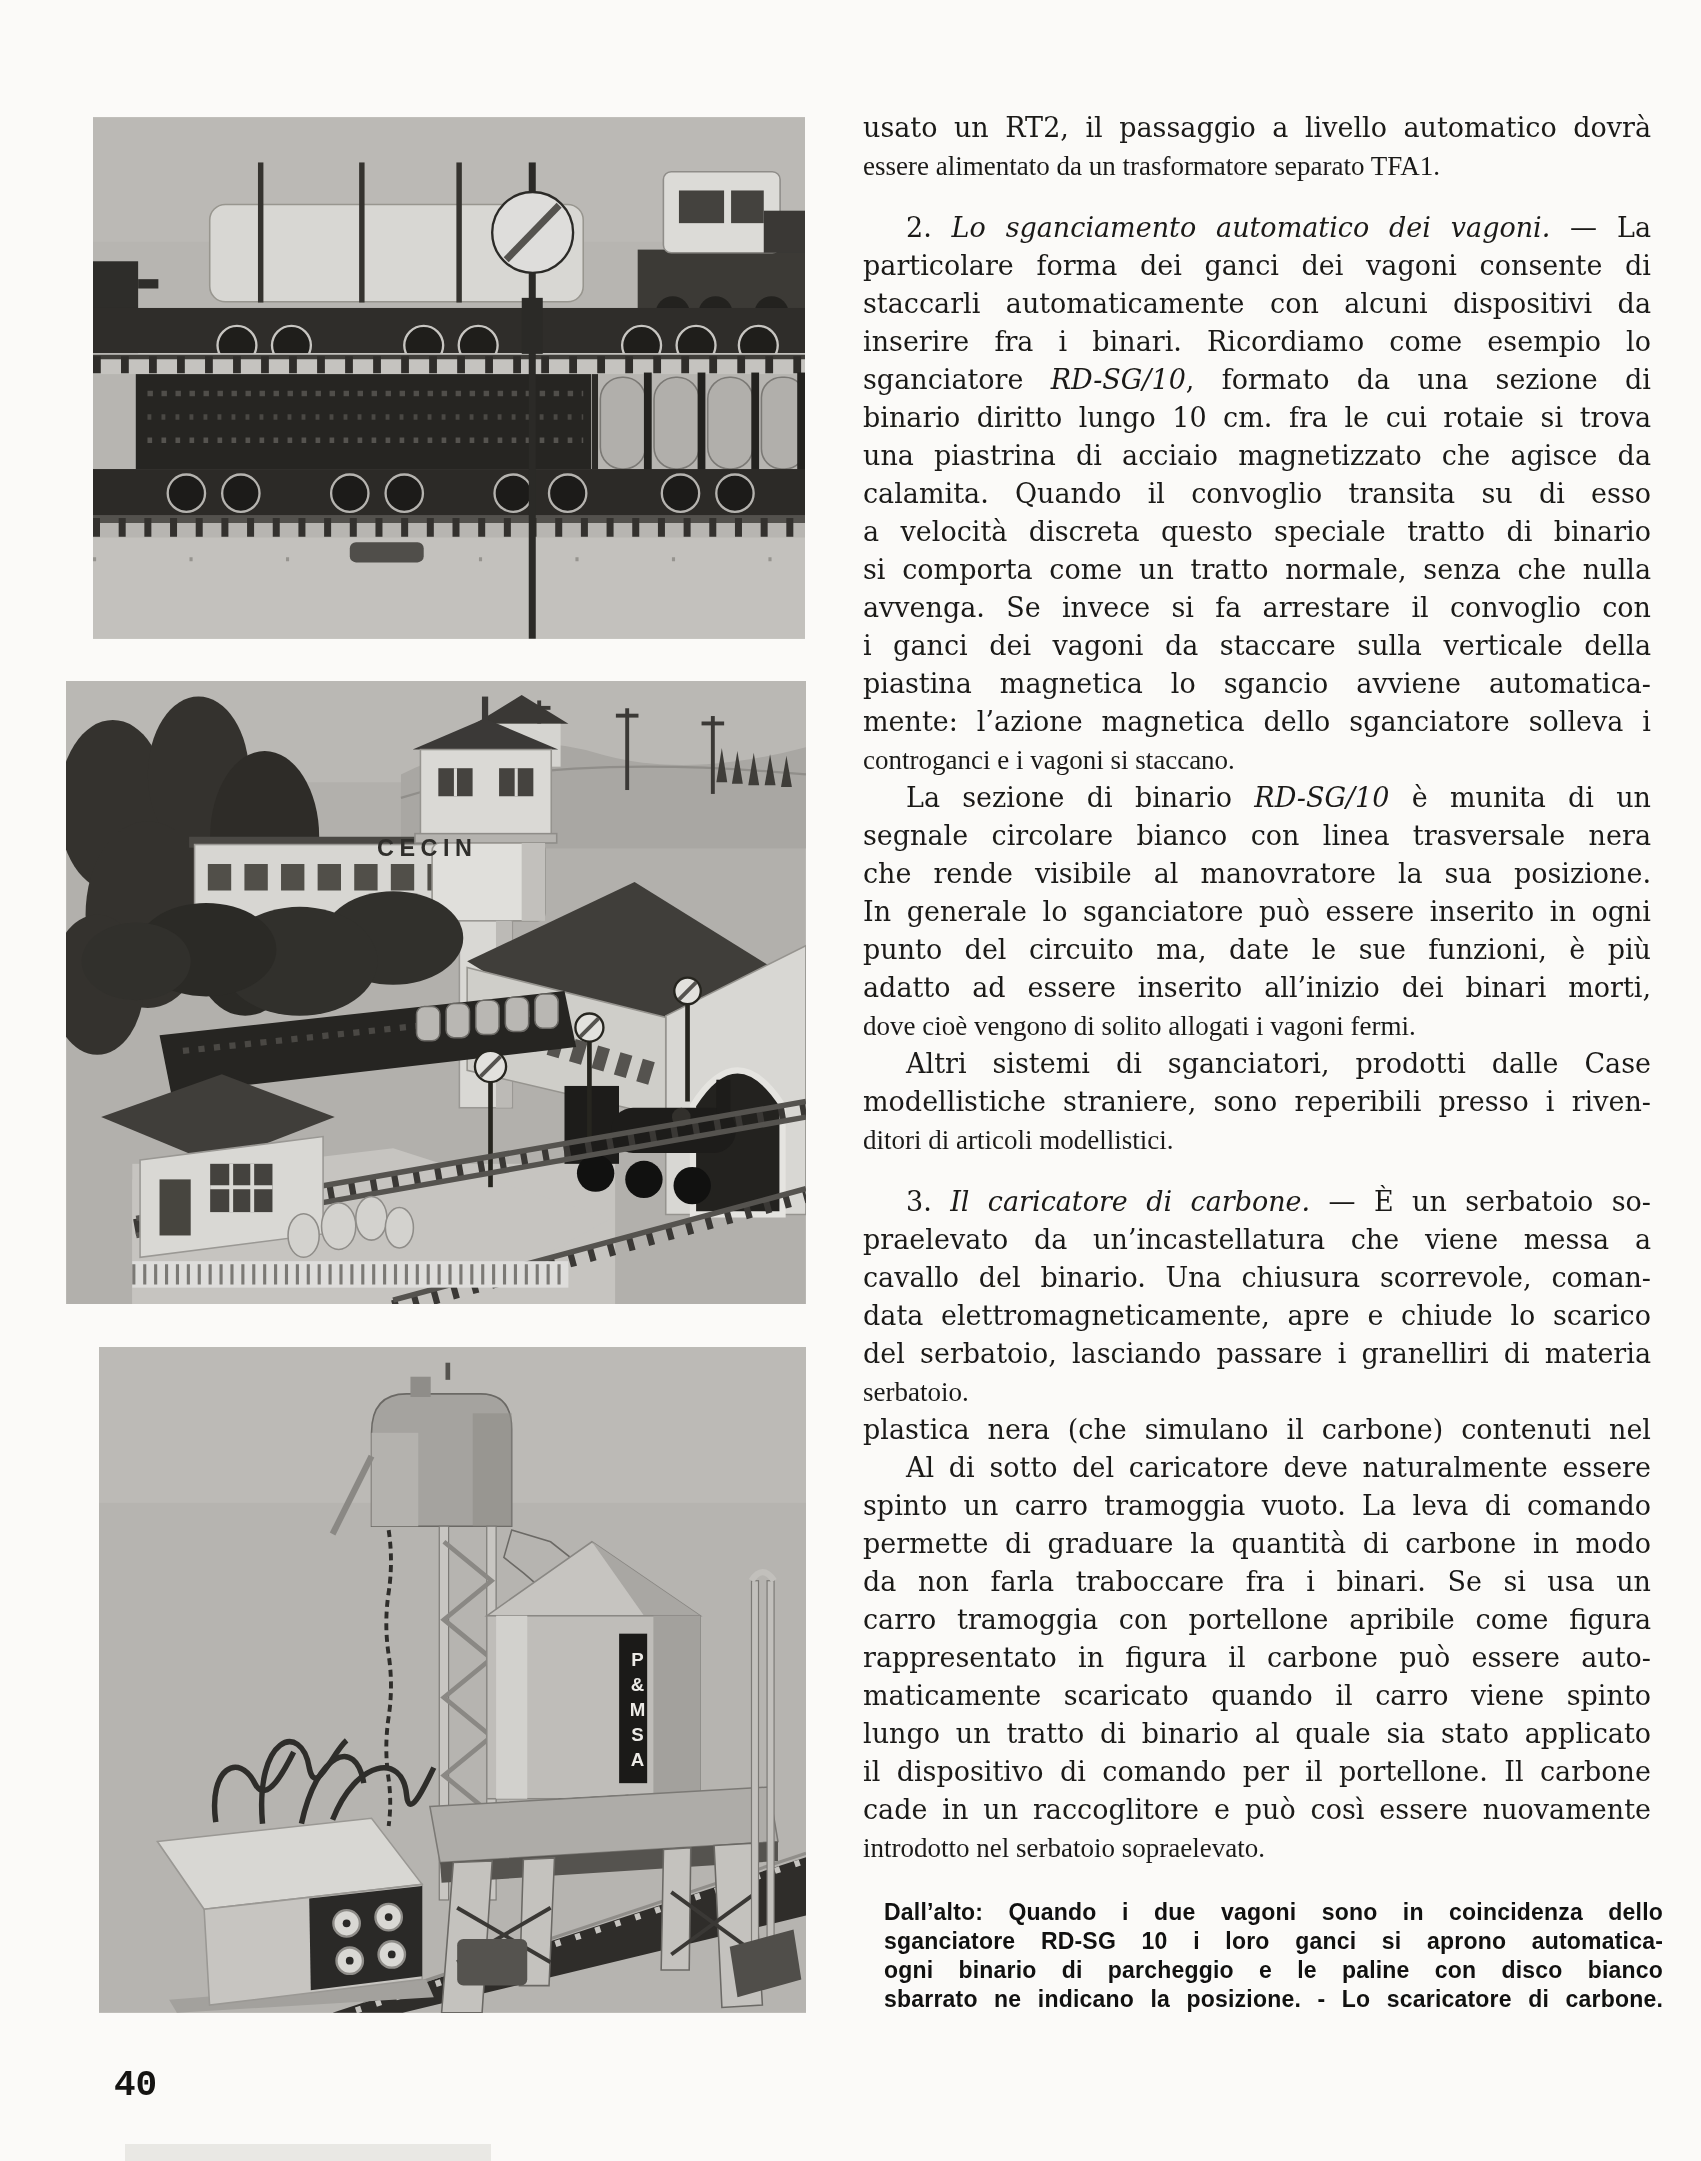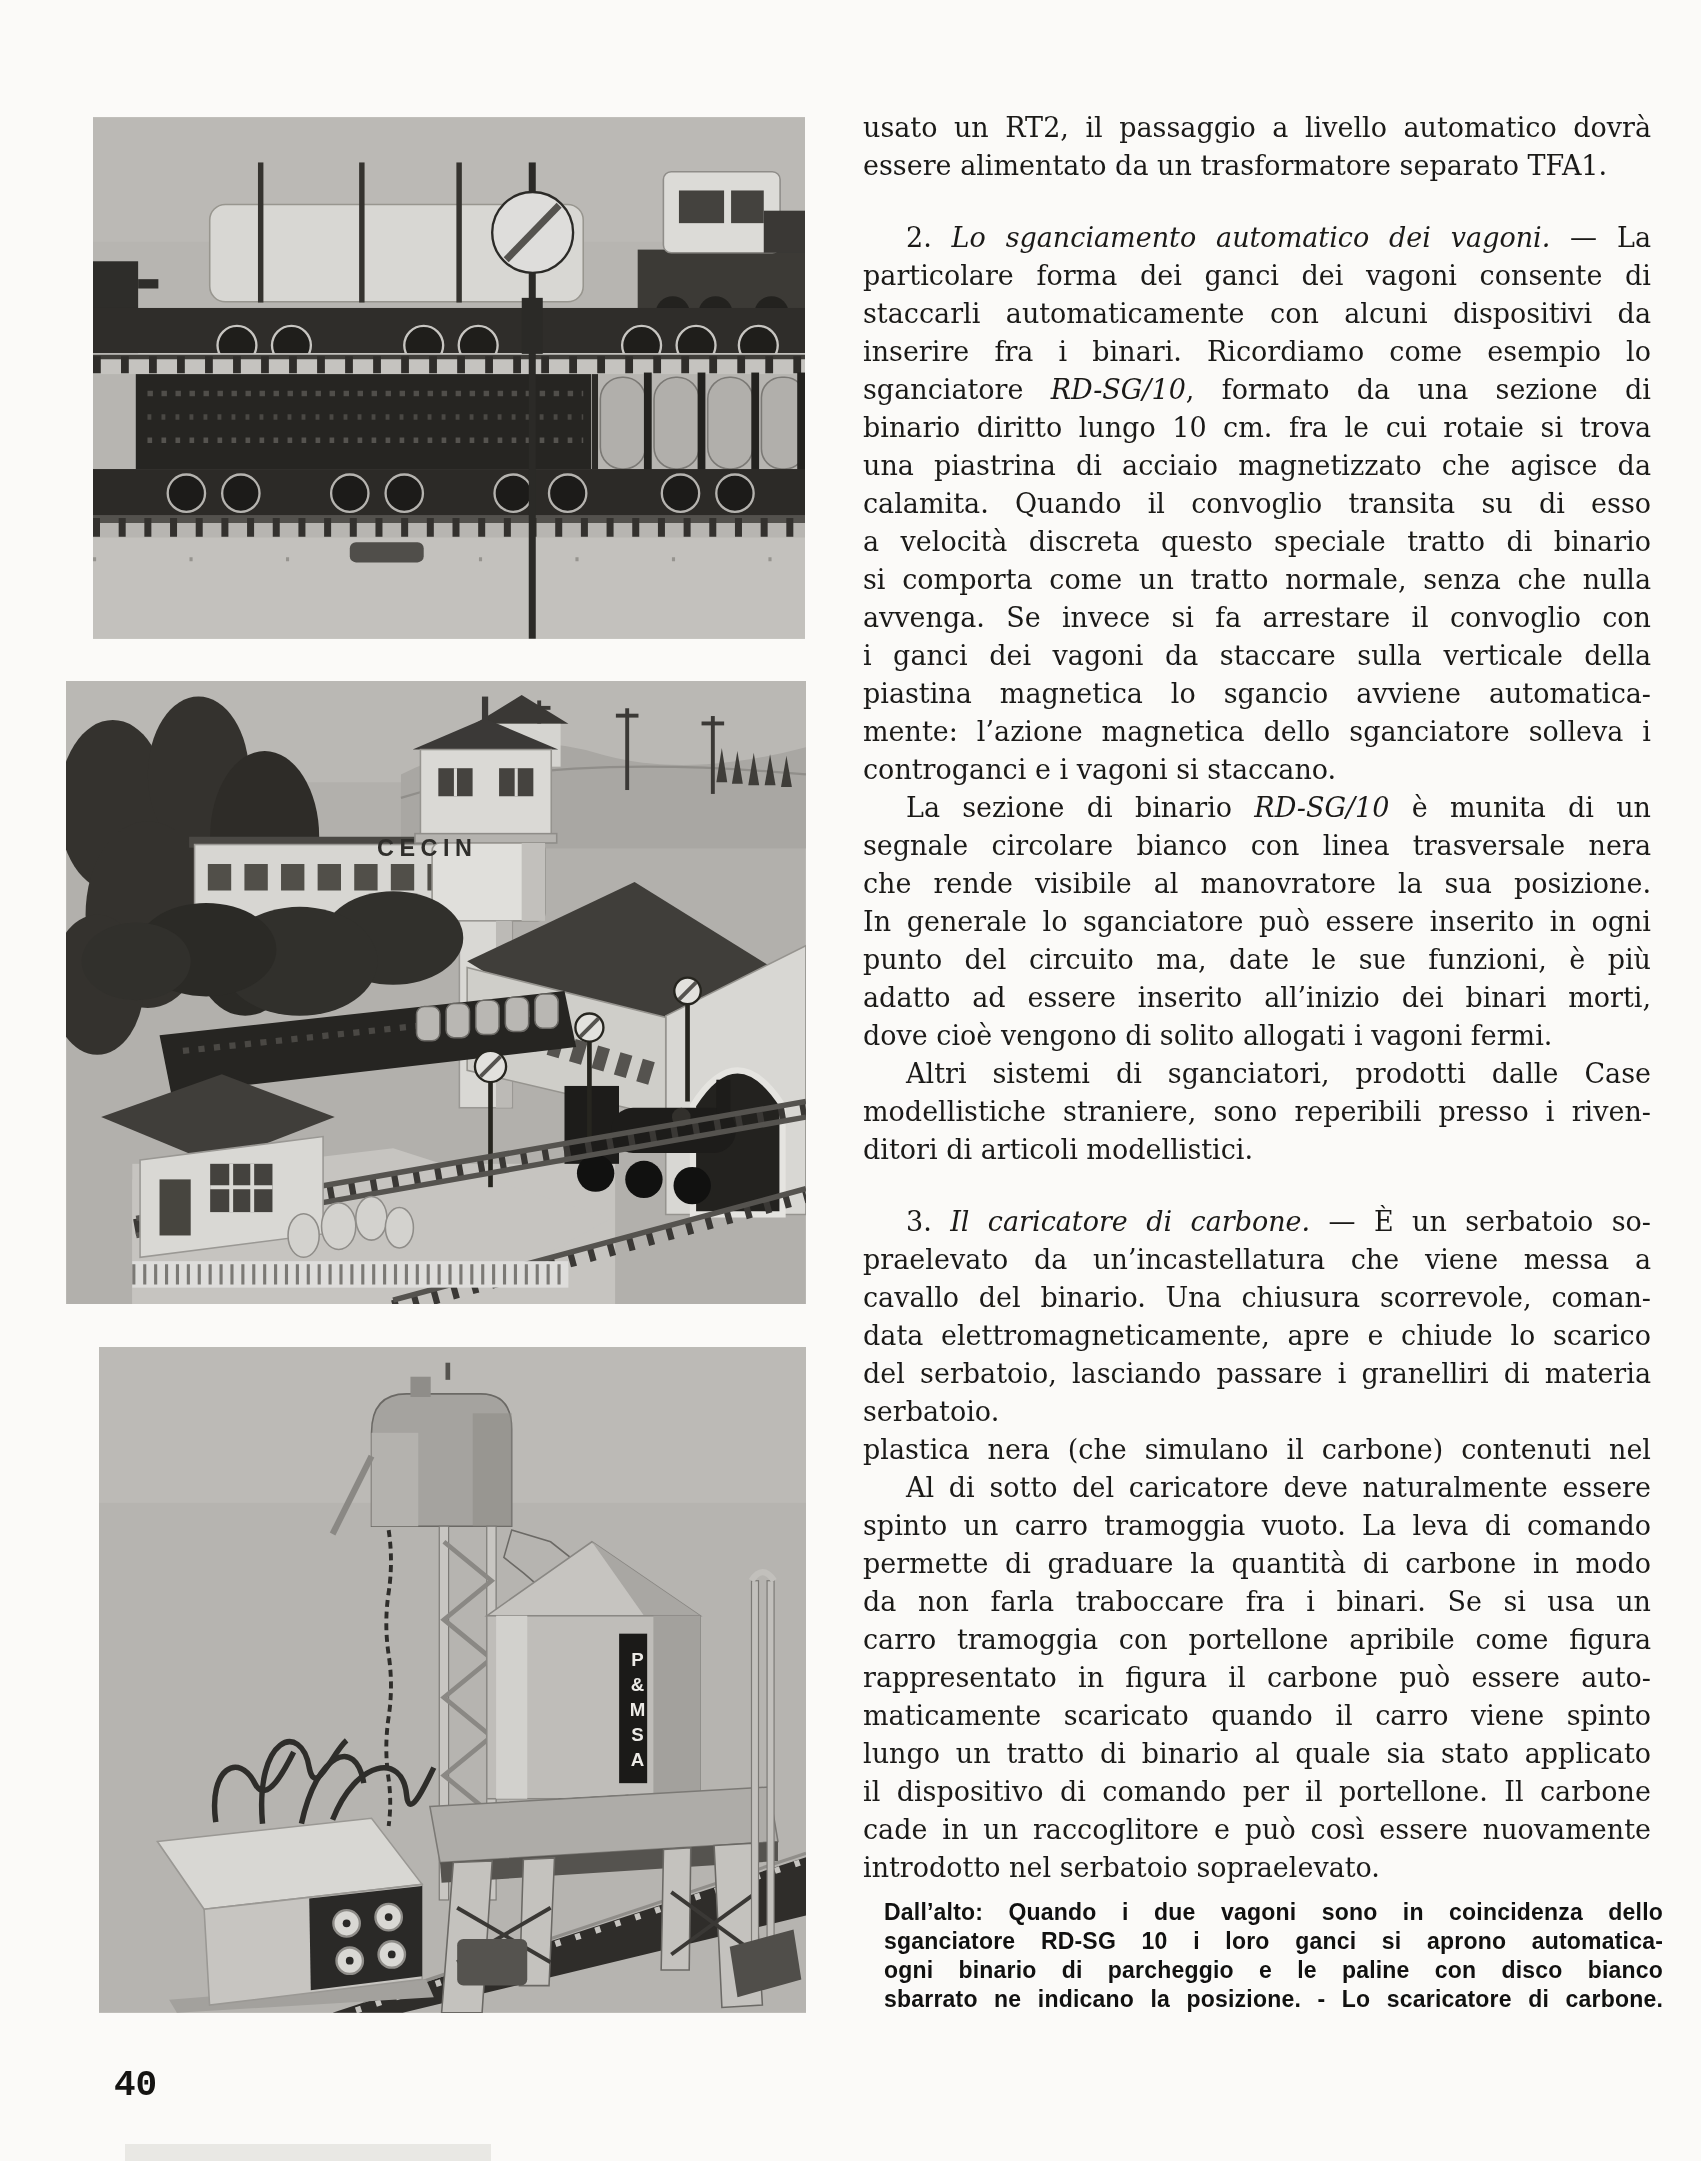--- a/index.html
+++ b/index.html
@@ -24,23 +24,23 @@
     writing-mode:vertical-rl;text-orientation:upright;
     font-family:"Liberation Sans", sans-serif;font-weight:bold;
     font-size:18.7px;letter-spacing:3.9px;color:#eceae6;text-align:center;
   }
   
   .textcol{position:absolute;left:863px;top:109px;width:788px;}
   .textcol .line{
     font-size:27px;line-height:38px;color:#1b1a18;
     text-align:justify;text-align-last:justify;
   }
-  .textcol .line.end{text-align-last:left;}
+  .textcol .line.end{text-align-last:left;font-family:Liberation Serif, serif;}
   .textcol .line.indent{text-indent:43px;}
-  .textcol .line.gap{margin-top:34px;}
+  .textcol .line.gap{margin-top:24px;}
   .it{font-style:italic;}
   
   .caption{position:absolute;left:884px;top:1898px;width:779px;}
   .caption .line{
     font-family:"Liberation Sans", sans-serif;font-weight:bold;
     font-size:23px;line-height:29px;color:#111110;
     text-align:justify;text-align-last:justify;letter-spacing:0.2px;
   }
   
   .pagenum{

